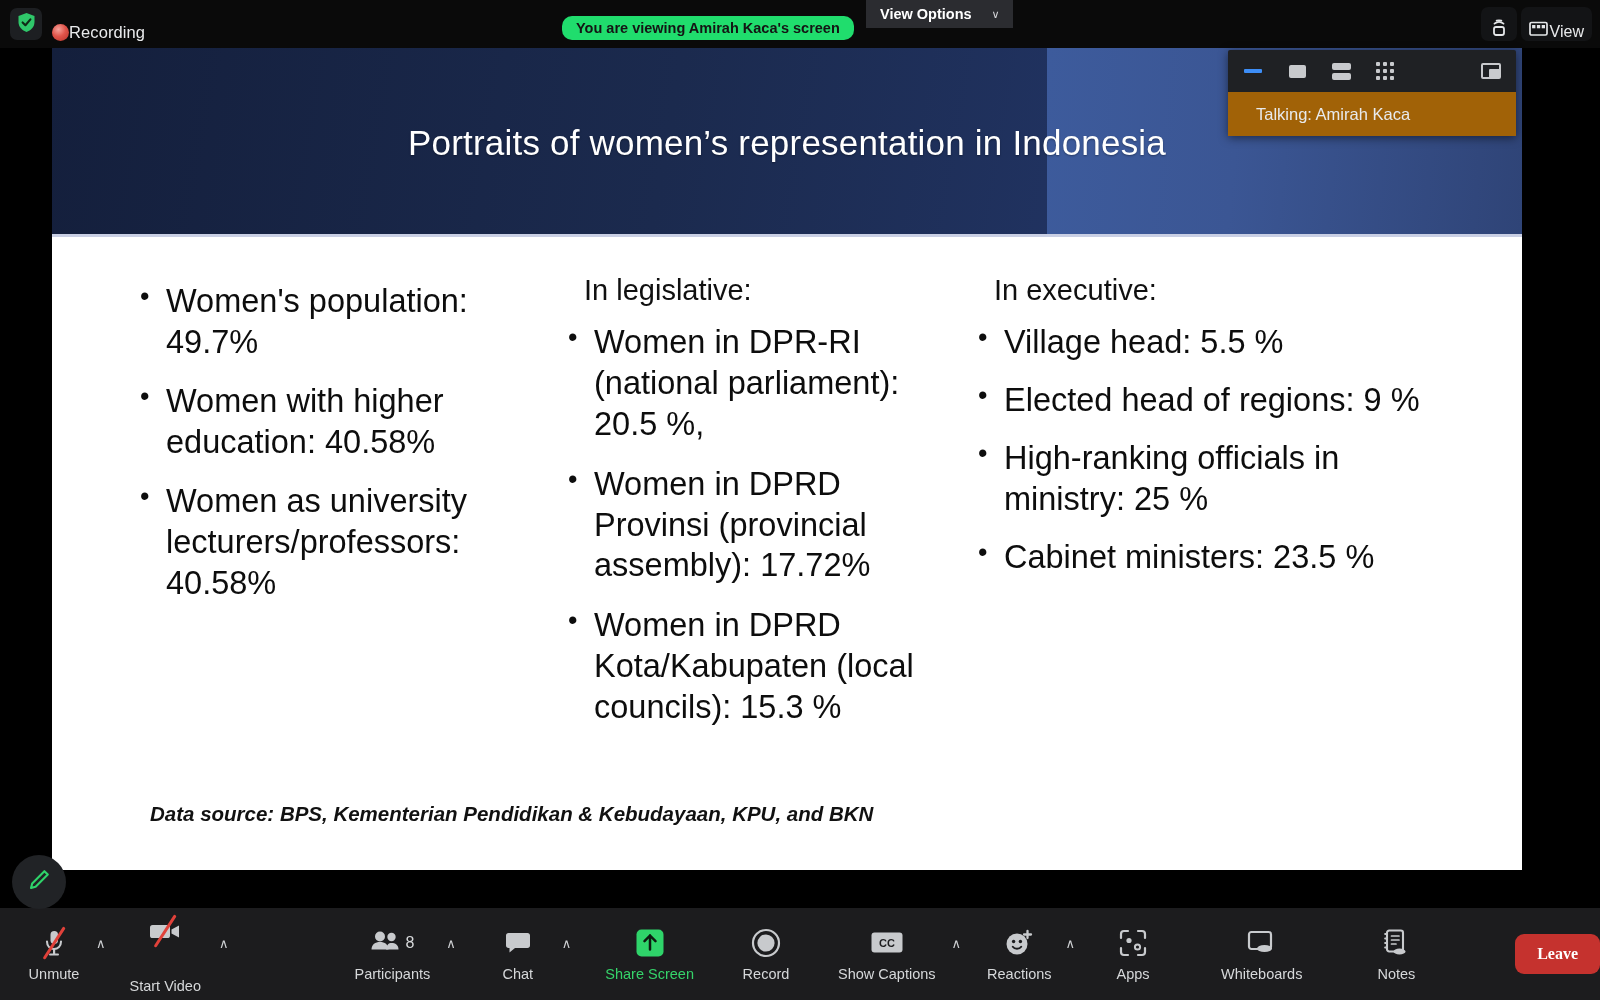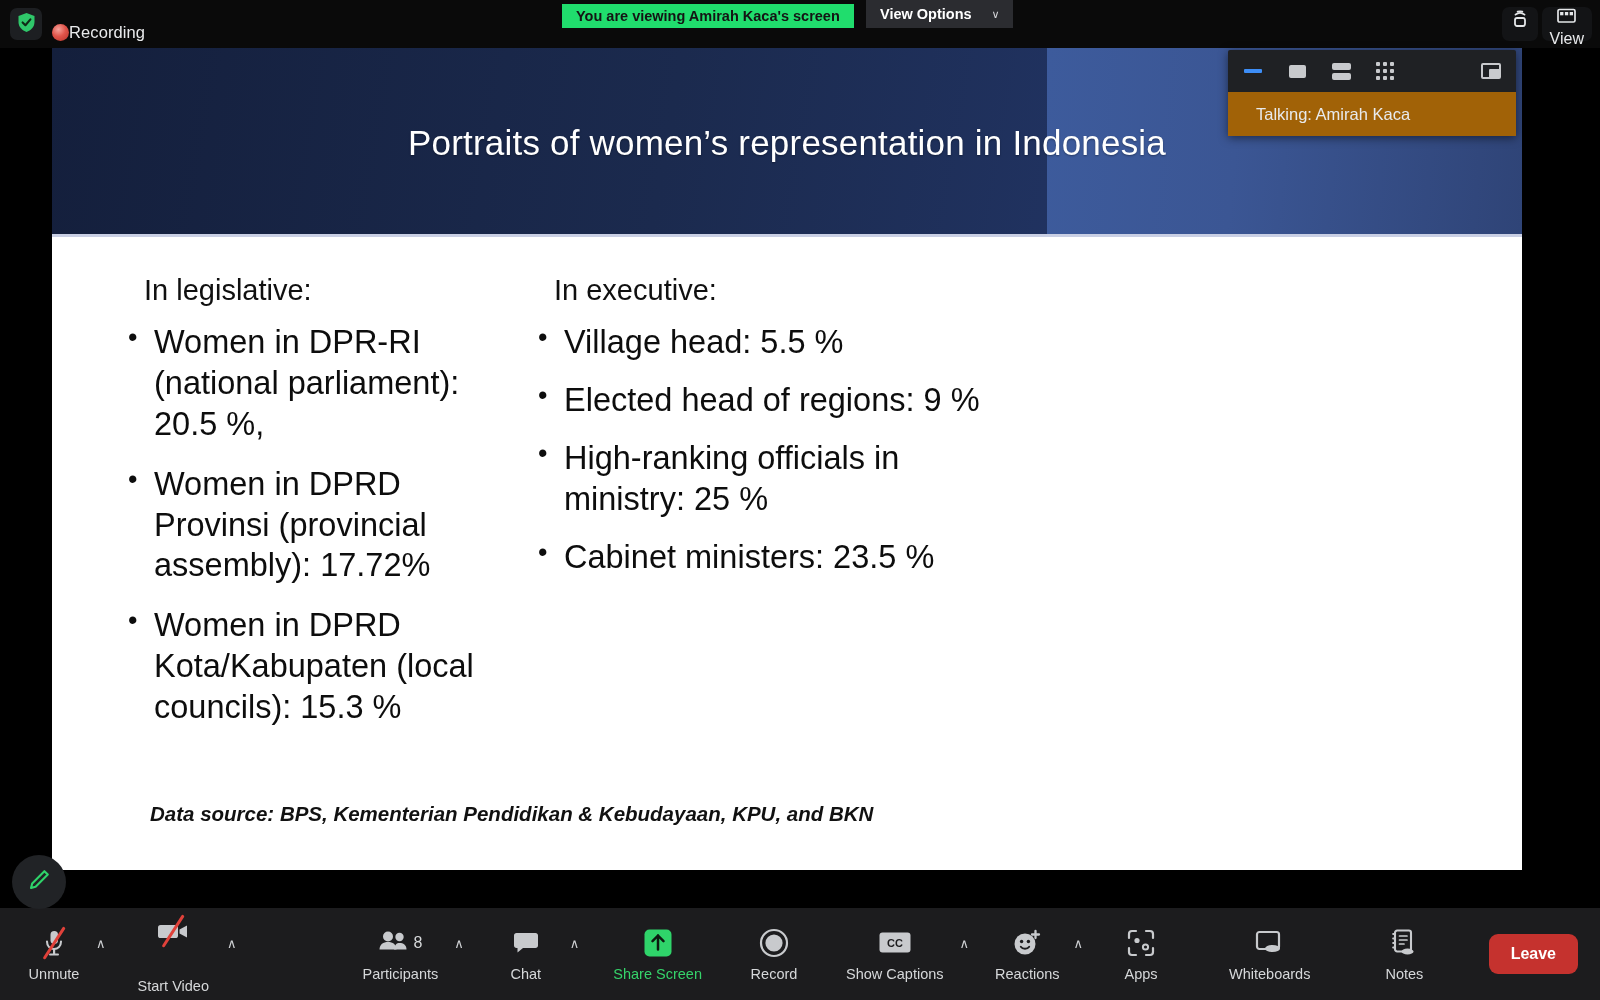--- a/index.html
+++ b/index.html
@@ -28,45 +28,46 @@
     position: absolute; left: 52px; top: 8px; height: 48px;
     display: flex; align-items: center; gap: 0;
   }
   .rec-dot {
     width: 17px; height: 17px; border-radius: 50%;
     background: radial-gradient(circle at 38% 32%, #f5a39b 0%, #e0544a 45%, #b3322a 100%);
   }
   .rec-label { color: #e9eaec; font-size: 16.5px; letter-spacing: .1px; }
 
   .sharing-banner {
-    position: absolute; left: 562px; top: 4px;
+    position: absolute; left: 562px; top: 16px;
     height: 24px; padding: 0 14px;
     background: #20dd6d;
     display: flex; align-items: center;
     color: #141414; font-size: 14.5px; font-weight: bold;
     white-space: nowrap;
+    border-radius: 10px;
   }
   .view-options {
     position: absolute; left: 866px; top: 0;
     height: 28px; padding: 0 13px 0 14px;
     background: #2b2c30;
     display: flex; align-items: center; gap: 20px;
     color: #ffffff; font-size: 14.5px; font-weight: bold;
     white-space: nowrap;
   }
   .vo-caret { font-size: 11px; font-weight: normal; color: #d6d7da; }
 
   .tr-icons {
     position: absolute; right: 8px; top: 7px;
     display: flex; align-items: center; gap: 4px;
   }
   .tr-btn {
     height: 34px; border-radius: 7px; background: #131416;
-    display: flex; align-items: center; gap: 2px;
-    padding: 0 8px; color: #e9eaec; font-size: 16px; flex-direction: column;
+    display: flex; align-items: flex-end; gap: 2px;
+    padding: 0 8px; color: #e9eaec; font-size: 16px;
   }
 
   
   .slide {
     position: absolute; left: 52px; top: 48px;
     width: 1470px; height: 822px;
     background: #ffffff;
     overflow: hidden;
   }
   .slide-banner {
@@ -261,20 +262,27 @@
 
     <div class="slide-banner">
       <div class="banner-panel"></div>
       <div class="slide-title">Portraits of women’s representation in Indonesia</div>
       <div class="banner-underline"></div>
     </div>
 
     <div class="slide-body">
       <div class="cols">
 
+        <div class="col col-1">
+          <ul class="bullets">
+            <li>Women's population: 49.7%</li>
+            <li>Women with higher education: 40.58%</li>
+            <li>Women as university lecturers/professors: 40.58%</li>
+          </ul>
+        </div>
 
         <div class="col col-2">
           <div class="col-head">In legislative:</div>
           <ul class="bullets">
             <li>Women in DPR-RI (national parliament): 20.5 %,</li>
             <li>Women in DPRD Provinsi (provincial assembly): 17.72%</li>
             <li>Women in DPRD Kota/Kabupaten (local councils): 15.3 %</li>
           </ul>
         </div>
 
@@ -345,21 +353,21 @@
           <path d="M6 13.5 C6 18.5 9.2 21 13 21 C16.8 21 20 18.5 20 13.5" fill="none" stroke="#c8cacd" stroke-width="2.1" stroke-linecap="round"></path>
           <rect x="12" y="21" width="2.2" height="5" fill="#c8cacd"></rect>
           <rect x="8" y="25.5" width="10" height="2.1" rx="1" fill="#c8cacd"></rect>
         </svg>
         <span class="slash"></span>
       </div>
       <div class="tb-label">Unmute</div>
     </div>
     <div class="caret" style="margin-left:14px;">∧</div>
 
-    <div class="tb-item" style="margin-left:32px;gap:31px;">
+    <div class="tb-item" style="margin-left:24px;gap:31px;">
       <div class="tb-icon" style="position:relative;">
         <svg width="34" height="24" viewBox="0 0 34 24">
           <rect x="2" y="6" width="20" height="13" rx="2.6" fill="#c8cacd"></rect>
           <path d="M23.5 10.5 L31 6.5 V18.5 L23.5 14.5 Z" fill="#c8cacd"></path>
         </svg>
         <span class="slash"></span>
       </div>
       <div class="tb-label">Start Video</div>
     </div>
     <div class="caret" style="margin-left:18px;">∧</div>
@@ -464,19 +472,19 @@
         <svg width="26" height="28" viewBox="0 0 26 28">
           <rect x="4" y="1.5" width="16" height="21" rx="2.2" fill="none" stroke="#c8cacd" stroke-width="2.1"></rect>
           <path d="M4 5 H2.2 M4 9.5 H2.2 M4 14 H2.2 M4 18.5 H2.2" stroke="#c8cacd" stroke-width="2.1" stroke-linecap="round"></path>
           <path d="M8.5 7 H16 M8.5 11 H16 M8.5 15 H13" stroke="#c8cacd" stroke-width="1.7" stroke-linecap="round"></path>
           <ellipse cx="16.5" cy="22.5" rx="6" ry="3" fill="#c8cacd"></ellipse>
         </svg>
       </div>
       <div class="tb-label">Notes</div>
     </div>
 
-    <div style="margin-left:auto; margin-right:22px;">
+    <div style="margin-left:auto; font-family:Liberation Serif, serif;">
       <div class="leave-btn">Leave</div>
     </div>
 
   </div>
 
 </div>
 
 </body></html>

